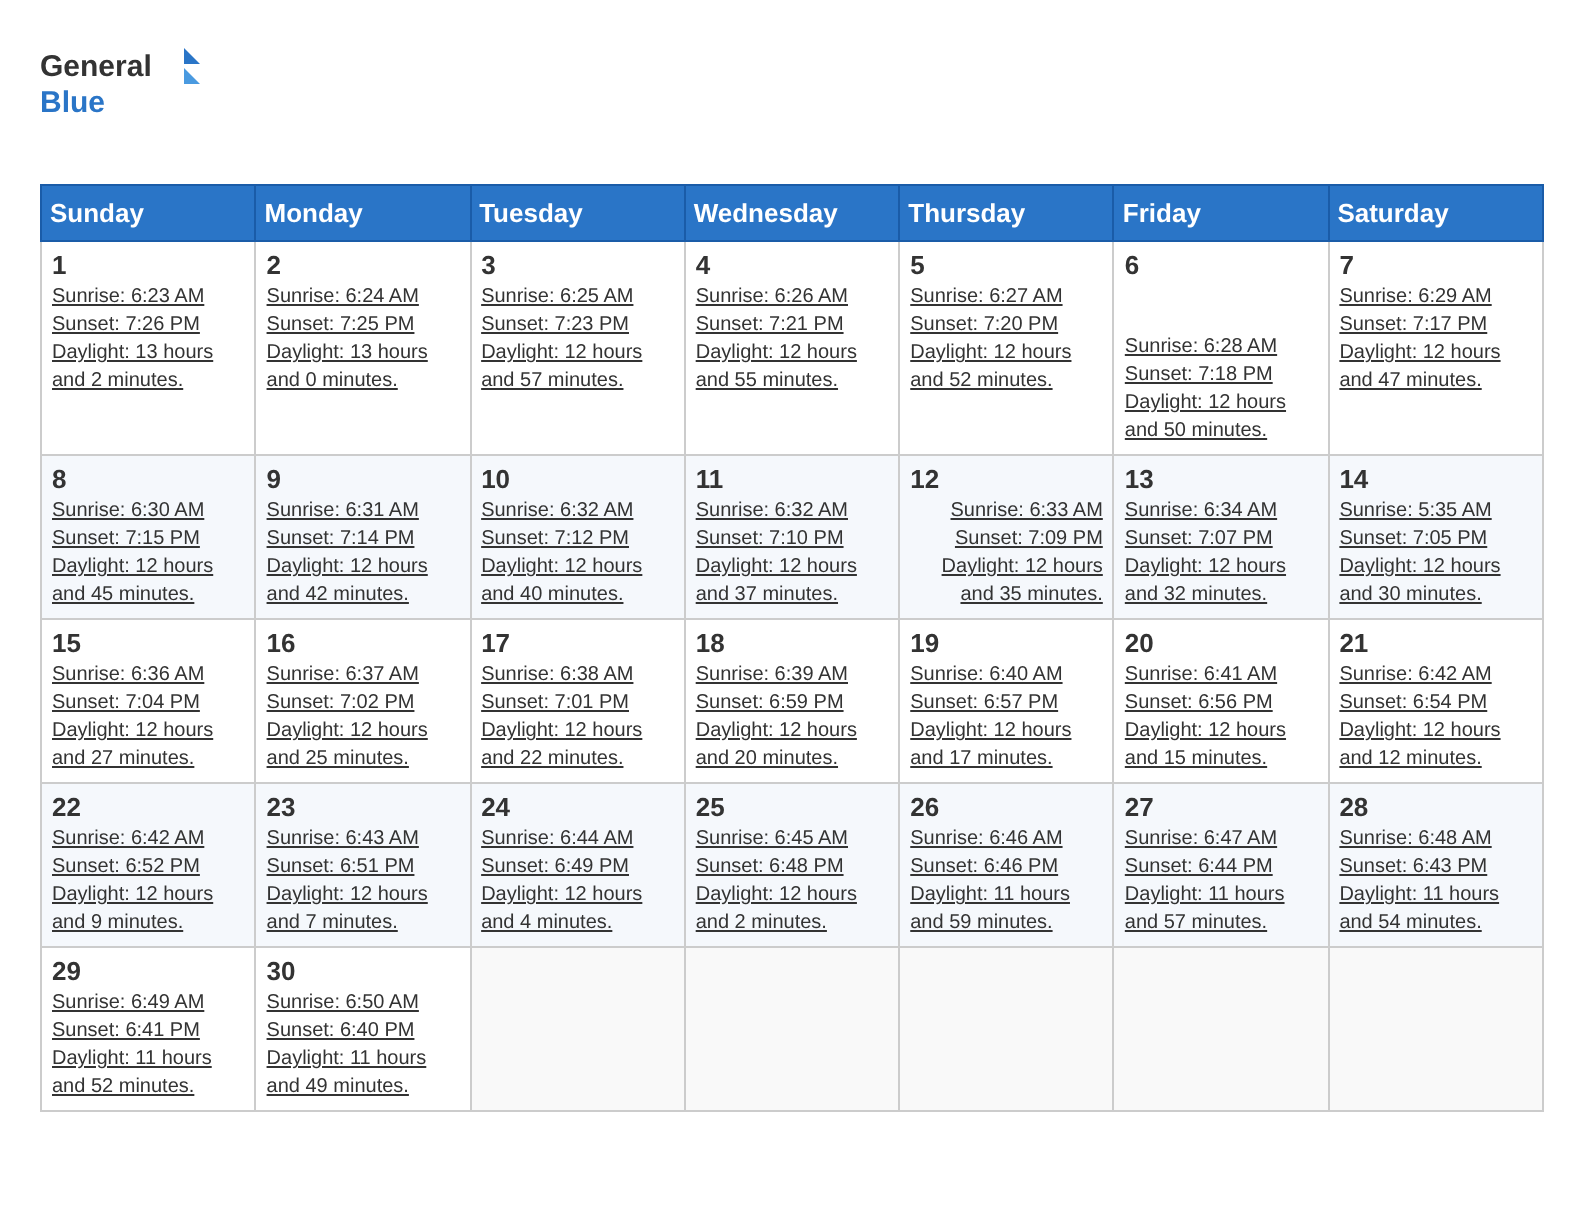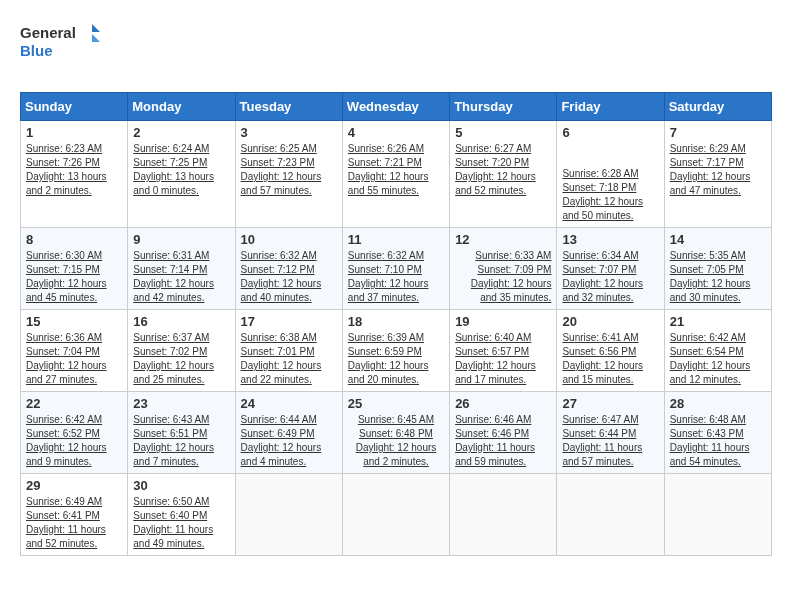--- a/index.html
+++ b/index.html
@@ -277,21 +277,21 @@
         </td>
         <td>
           <span class="day-num">24</span>
           <div class="day-info" style="white-space: pre-line;">Sunrise: 6:44 AM
 Sunset: 6:49 PM
 Daylight: 12 hours
 and 4 minutes.</div>
         </td>
         <td>
           <span class="day-num">25</span>
-          <div class="day-info" style="white-space: pre-line; text-align: center;">Sunrise: 6:45 AM
+          <div class="day-info" style="white-space: pre-line;">Sunrise: 6:45 AM
 Sunset: 6:48 PM
 Daylight: 12 hours
 and 2 minutes.</div>
         </td>
         <td>
           <span class="day-num">26</span>
           <div class="day-info" style="white-space: pre-line;">Sunrise: 6:46 AM
 Sunset: 6:46 PM
 Daylight: 11 hours
 and 59 minutes.</div>

